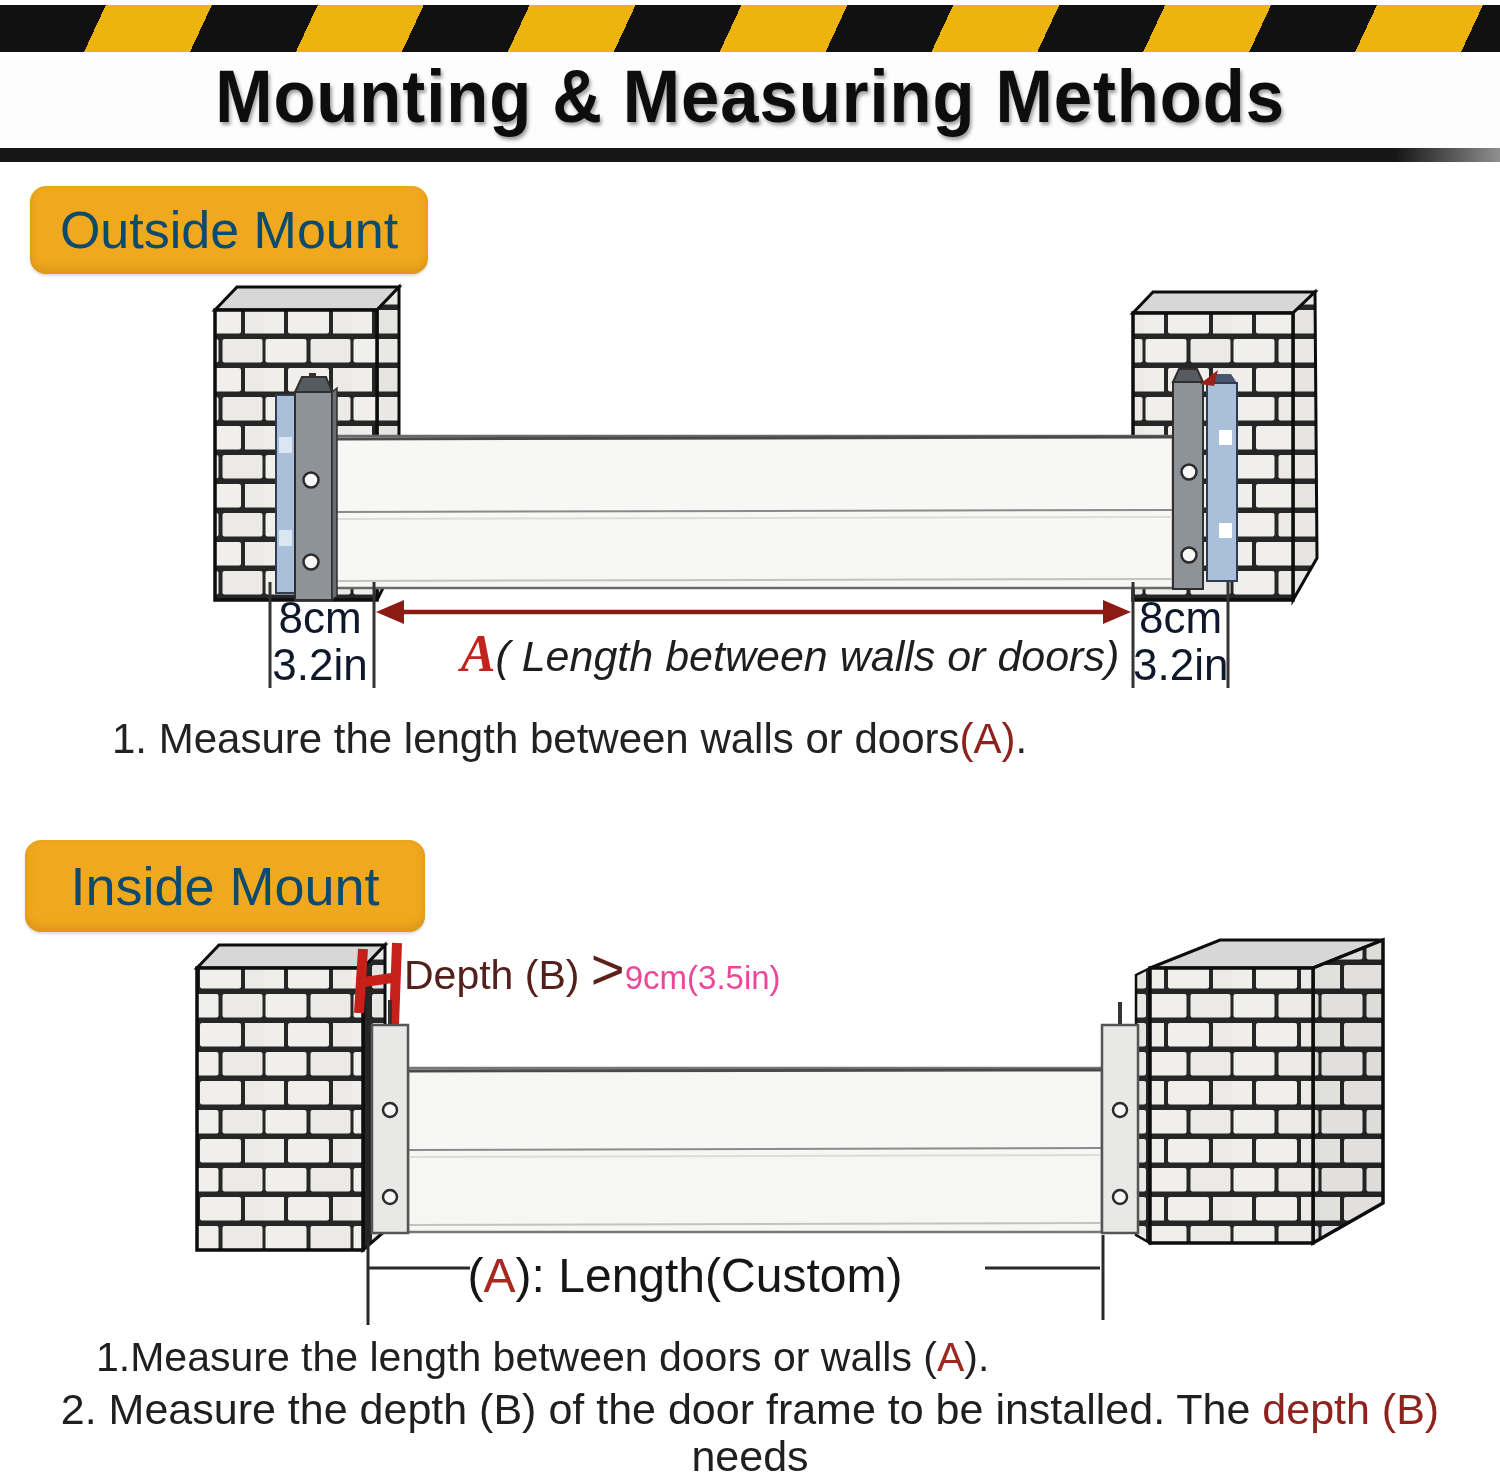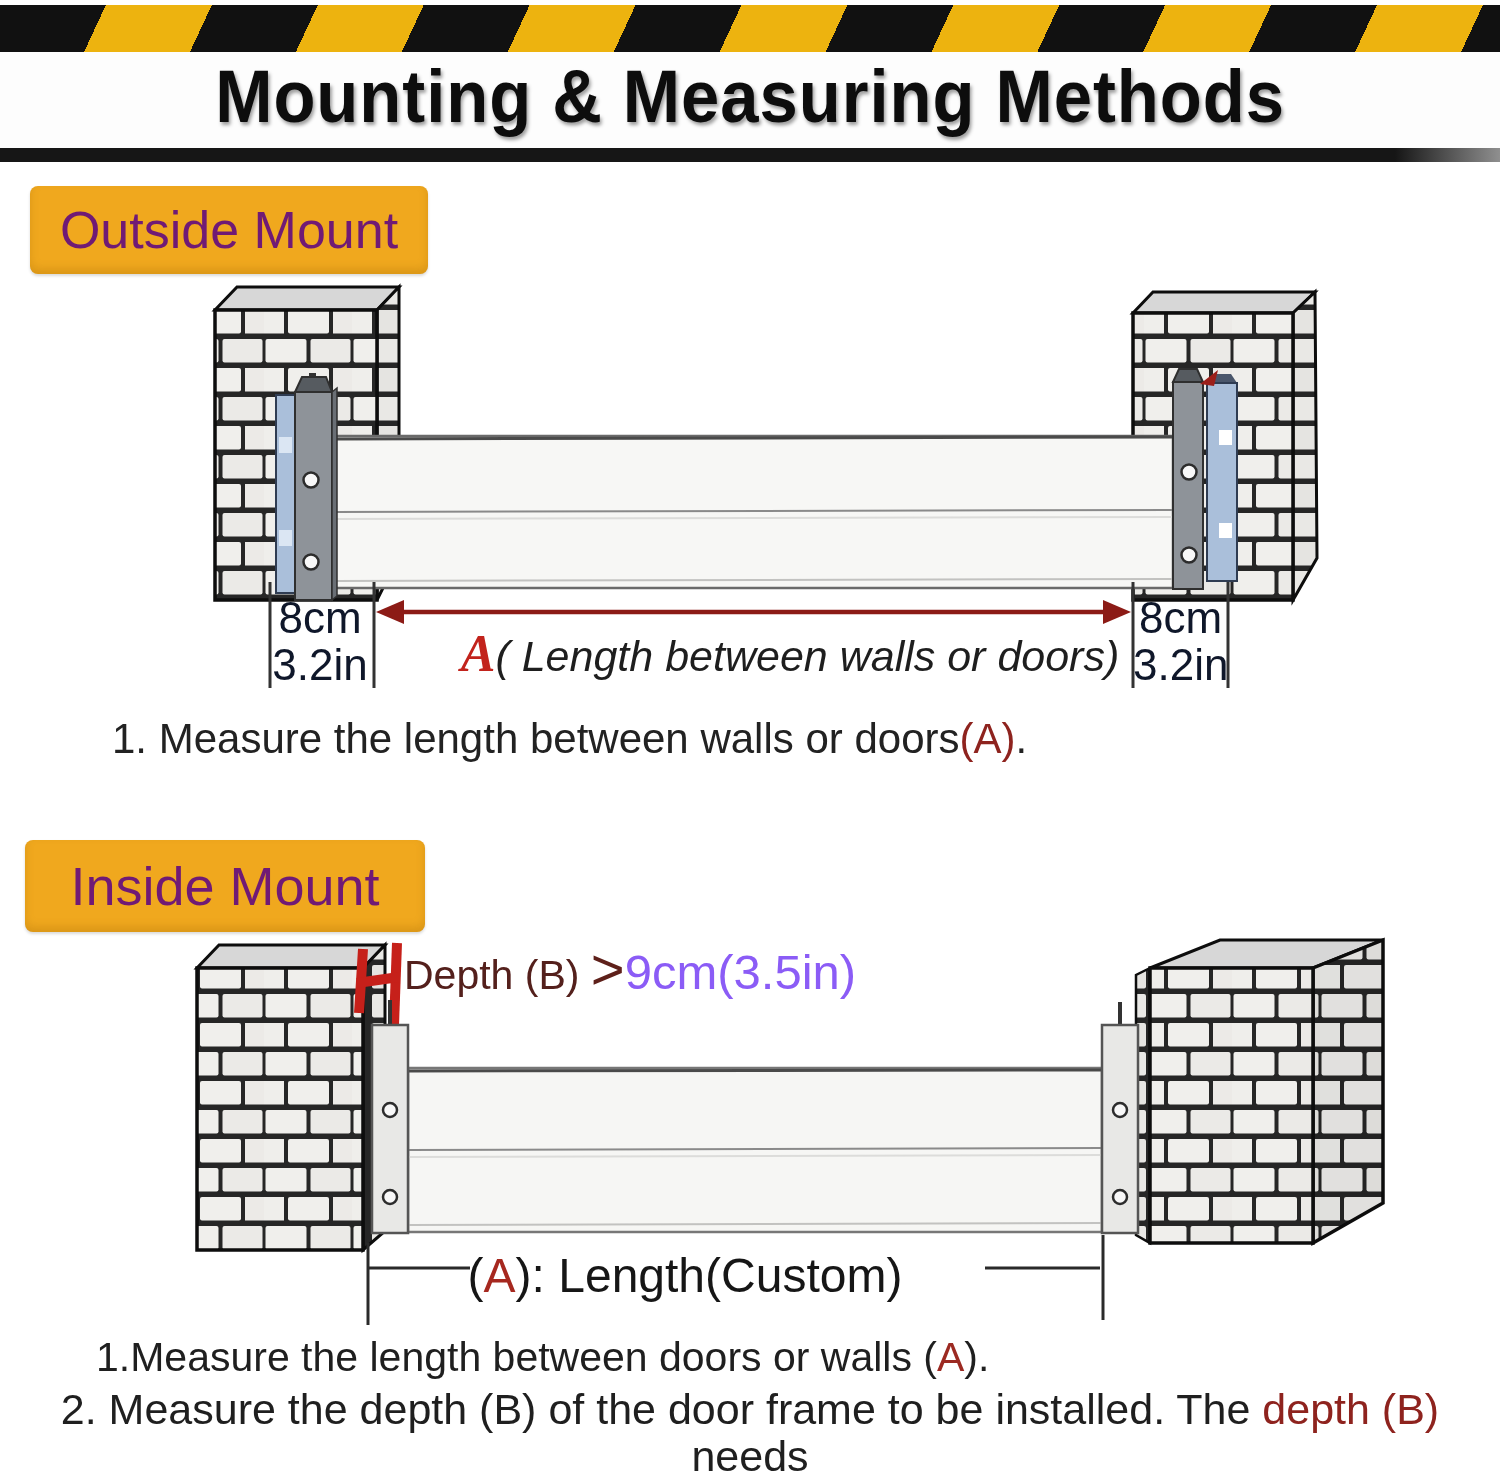--- a/index.html
+++ b/index.html
@@ -12,21 +12,21 @@
     background:repeating-linear-gradient(115deg,#111111 0 96px,#edb30f 96px 192px);}
   .title-band{left:0;top:52px;width:1500px;height:96px;background:#fdfdfd;}
   .page-title{left:0;top:54px;width:1500px;text-align:center;
     font-size:74px;font-weight:bold;letter-spacing:1px;color:#0d0d0d;
     transform:scaleX(0.93);transform-origin:50% 50%;
     text-shadow:2px 3px 4px rgba(0,0,0,0.38);white-space:nowrap;}
   .black-bar{left:0;top:148px;width:1500px;height:14px;
     background:linear-gradient(to right,#161616 0%,#161616 93%,#8f8f8f 100%);}
 
   
-  .badge{background:#f0a81e;border-radius:8px;color:#701a75;
+  .badge{background:#f0a81e;border-radius:16px;color:#0c4a6e;
     display:flex;align-items:center;justify-content:center;
     box-shadow:inset 0 -5px 8px rgba(150,95,0,0.25), 0 2px 3px rgba(0,0,0,0.15);
     white-space:nowrap;}
   .badge-outside{left:30px;top:186px;width:398px;height:88px;font-size:52px;}
   .badge-inside{left:25px;top:840px;width:400px;height:92px;font-size:54px;}
 
   
   .topface{fill:#d7d7d7;stroke:#0d0d0d;stroke-width:3;}
   .screw{fill:#f8f8f8;stroke:#2c2c2c;stroke-width:2.5;}
 
@@ -34,21 +34,21 @@
   .dim-box{font-size:44px;line-height:47px;color:#0f172a;text-align:center;white-space:nowrap;}
   .dim-left{left:266px;top:594px;width:108px;}
   .dim-right{left:1133px;top:594px;width:95px;}
   .arrow-label{left:430px;top:624px;width:720px;text-align:center;font-size:43px;color:#1e1e1e;white-space:nowrap;font-style:italic;}
   .arrow-label .big-a{font-family:"Liberation Serif","DejaVu Serif",serif;font-weight:bold;font-size:52px;color:#c2231c;}
   .steps-outside{left:112px;top:712px;font-size:42px;line-height:53px;color:#222222;white-space:nowrap;text-align:center;}
   .red-seg{color:#8e231e;}
   .depth-label{left:404px;top:938px;white-space:nowrap;line-height:62px;}
   .depth-label .d1{font-size:41px;color:#54201c;}
   .depth-label .gt{font-size:58px;color:#5e201a;}
-  .depth-label .d2{font-size:49px;color:#8b5cf6;}
+  .depth-label .d2{font-size:33px;color:#ec4899;}
   .length-label{left:420px;top:1248px;width:530px;text-align:center;font-size:48px;color:#161616;white-space:nowrap;}
   .length-label .red-a{color:#a6281f;}
   .bottom-step1{left:52px;top:1334px;font-size:41px;color:#1f1f1f;white-space:nowrap;margin-left:44px;}
   .bottom-step1 .red-a{color:#9c2a22;}
   .bottom-step2{left:30px;top:1386px;width:1440px;text-align:center;font-size:43px;line-height:47px;color:#1f1f1f;}
 </style>
 </head>
 <body>
 
 <div class="page">

